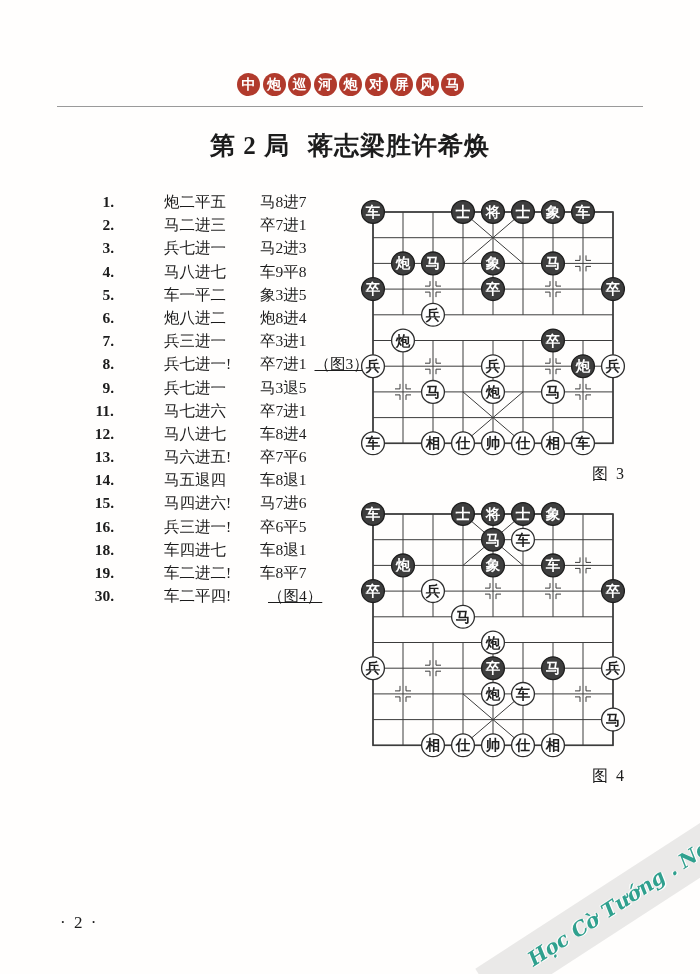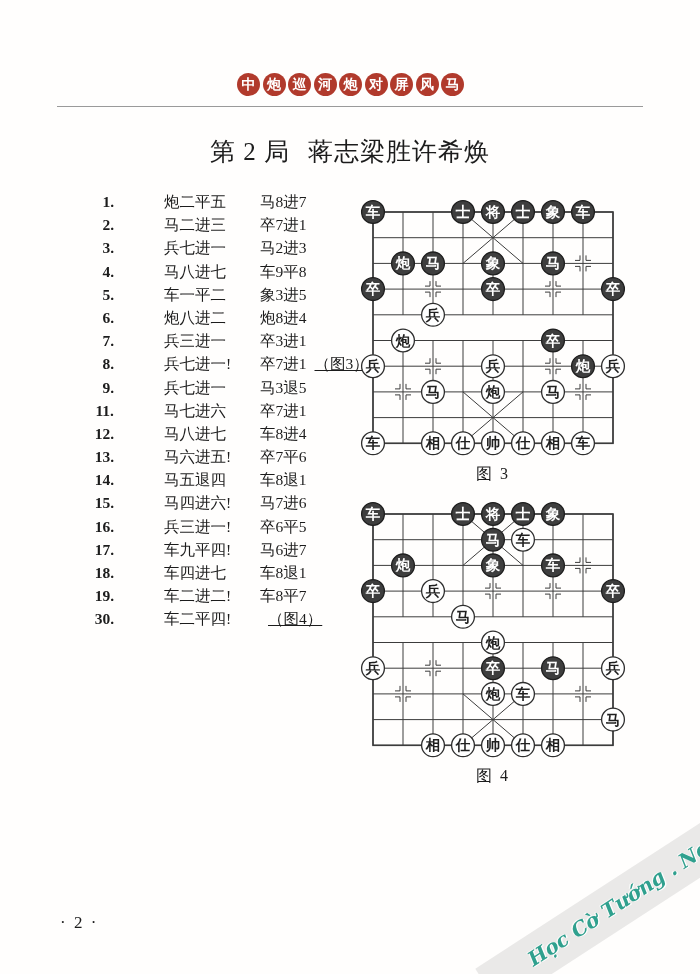--- a/index.html
+++ b/index.html
@@ -3,32 +3,32 @@
 <meta charset="utf-8">
 <style>
   html,body{margin:0;padding:0;background:#ffffff;}
   .page{position:relative;width:700px;height:974px;background:#fffefd;overflow:hidden;
         font-family:"Liberation Serif",serif;color:#1c1c1c;}
   .badges{position:absolute;left:237px;top:73px;display:flex;gap:2.5px;}
   .badge{width:23px;height:23px;border-radius:50%;background:#b13a2c;color:#fff;
          font-family:"Liberation Sans",sans-serif;font-weight:bold;font-size:14px;
          line-height:23px;text-align:center;}
   .rule{position:absolute;left:57px;top:106px;width:586px;height:1px;background:#9a9a9a;}
-  .title{position:absolute;left:0;top:135px;width:100%;text-align:center;
-         font-size:25px;font-weight:normal;letter-spacing:1px;}
+  .title{position:absolute;left:0;top:129px;width:100%;text-align:center;
+         font-size:25px;font-weight:bold;letter-spacing:1px;}
   .title .gap{display:inline-block;width:18px;}
   .moves{position:absolute;left:88px;top:190px;}
   .mrow{display:flex;height:23.2px;line-height:23.2px;font-size:15.5px;white-space:nowrap;}
   .mno{width:26px;text-align:right;font-weight:bold;margin-right:9px;}
   .mred{width:96px;margin-left:41px;}
   .mnote{margin-left:8px;text-decoration:underline;}
   .figure{position:absolute;left:360px;}
   .fig1{top:199px;}
   .fig2{top:501px;}
-  .caption{width:266px;text-align:center;font-size:16px;margin-top:3px;letter-spacing:2px;}
+  .caption{width:266px;text-align:right;font-size:16px;margin-top:3px;letter-spacing:2px;}
   .pagenum{position:absolute;left:60px;top:913px;font-size:17px;letter-spacing:2px;}
   .watermark{position:absolute;left:462px;top:878px;width:320px;height:46px;
              transform:rotate(-33deg);background:rgba(185,185,185,0.30);
              text-align:center;line-height:46px;
              font-family:"DejaVu Serif",serif;font-style:italic;font-weight:bold;font-size:20px;}
   .watermark span{text-shadow:1px 1px 0 rgba(255,255,255,0.95),-1px -1px 0 rgba(255,255,255,0.7);}
 </style>
 </head>
 <body>
 
@@ -122,25 +122,20 @@
         <span class="mno">15.</span>
         <span class="mred">马四进六!</span>
         <span class="mblk">马7进6</span>
       </div>
       <div class="mrow">
         <span class="mno">16.</span>
         <span class="mred">兵三进一!</span>
         <span class="mblk">卒6平5</span>
       </div>
       <div class="mrow">
-        <span class="mno">17.</span>
-        <span class="mred">车九平四!</span>
-        <span class="mblk">马6进7</span>
-      </div>
-      <div class="mrow">
         <span class="mno">18.</span>
         <span class="mred">车四进七</span>
         <span class="mblk">车8退1</span>
       </div>
       <div class="mrow">
         <span class="mno">19.</span>
         <span class="mred">车二进二!</span>
         <span class="mblk">车8平7</span>
       </div>
       <div class="mrow">

